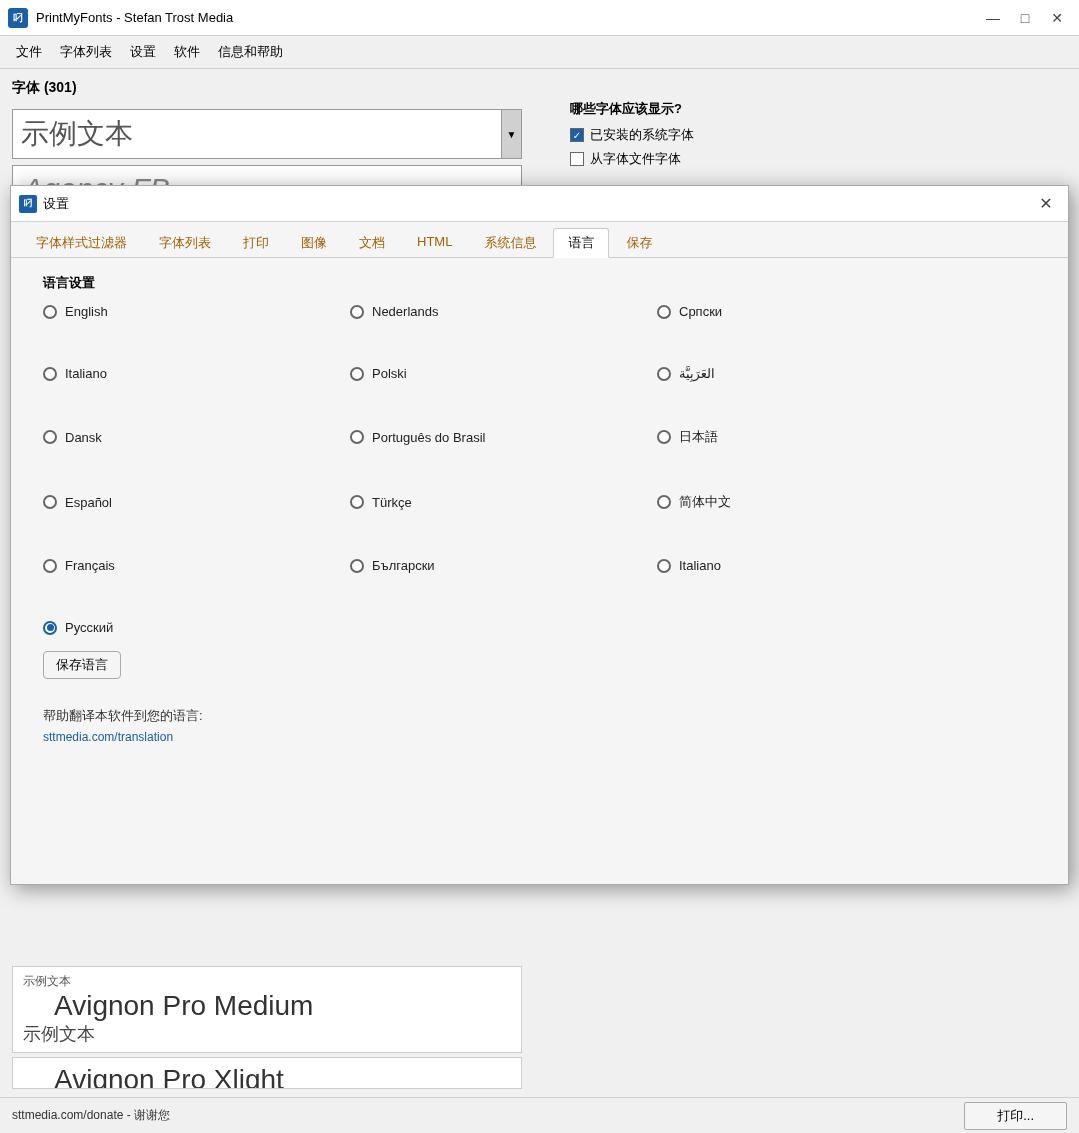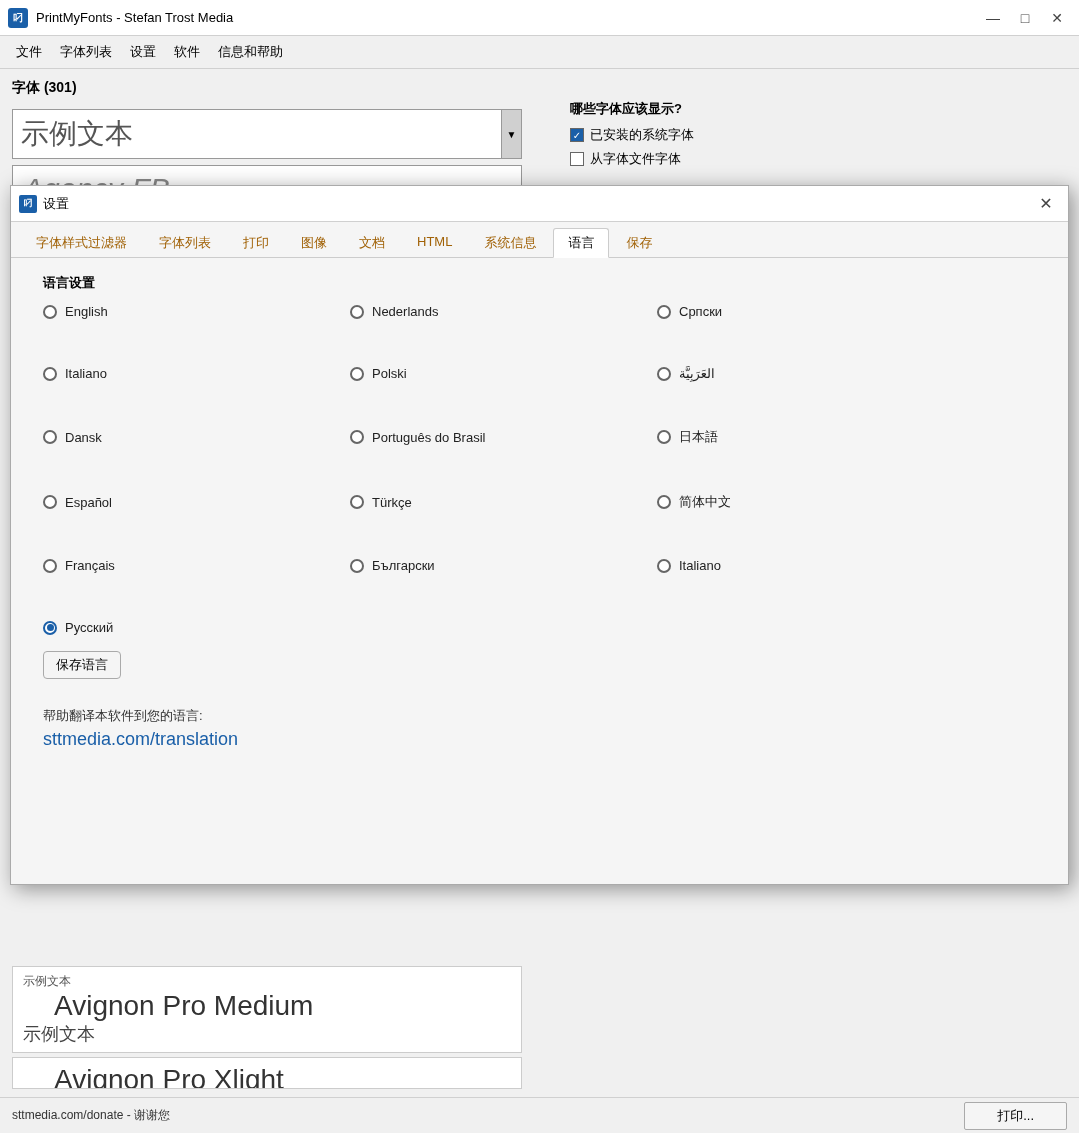--- a/index.html
+++ b/index.html
@@ -323,21 +323,21 @@
       font-size: 13px;
       margin-bottom: 4px;
     }
     .missing-desc {
       font-size: 13px;
       color: #333;
       margin-bottom: 4px;
     }
     .translation-link {
       color: #1a5fa8;
-      font-size: 18px;
+      font-size: 12px;
       cursor: pointer;
       text-decoration: none;
     }
   </style>
 </head>
 <body>
 
 <div class="main-window">
 
   <div class="main-titlebar">

